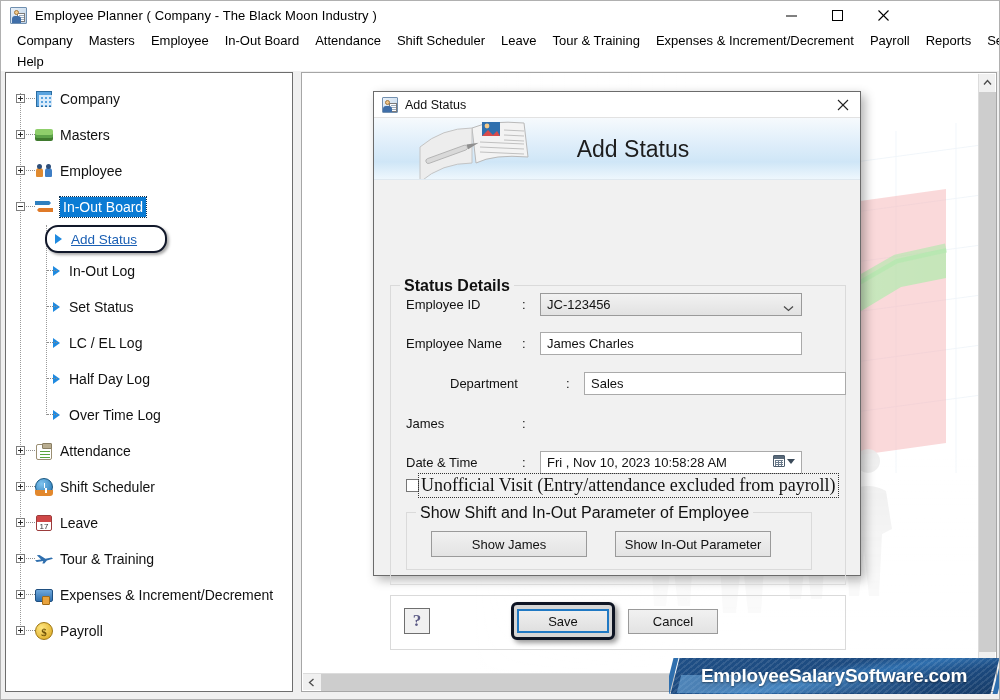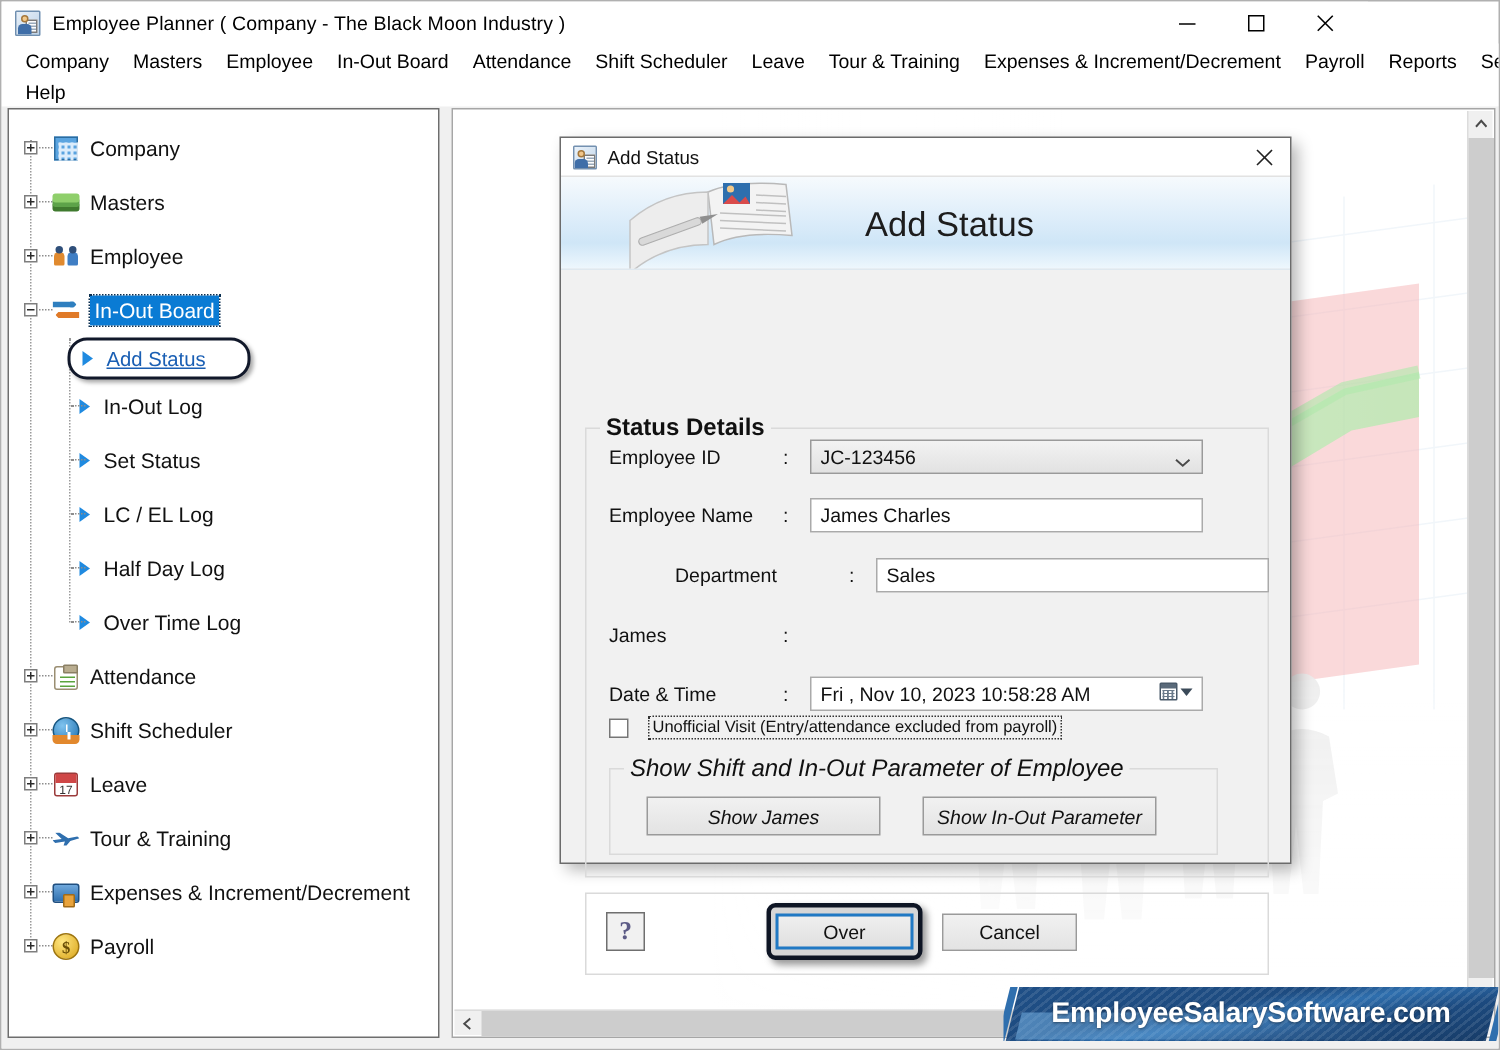--- a/index.html
+++ b/index.html
@@ -347,25 +347,26 @@
 
   
   #cbrow {
     position: absolute; left: 32px; top: 295px; height: 20px;
     display: flex; align-items: center; gap: 0px;
   }
   #cbrow .box {
     width: 13px; height: 13px; background: #fff; border: 1px solid #767676; flex: none;
   }
   #cbrow .cbtext {
-    font-size: 11px; color: #111; outline: 1px dotted #333; padding: 1px 2px; margin-left: 14px;
+    font-size: 18px; color: #111; outline: 1px dotted #333; padding: 1px 2px; margin-left: 0;
     white-space: nowrap;
-  }
-
-  #gb-shift { left: 32px; top: 332px; width: 406px; height: 58px; font-style: italic; }
+    font-family: Liberation Serif, serif;
+  }
+
+  #gb-shift { left: 32px; top: 332px; width: 406px; height: 58px; }
   .btn {
     position: absolute; height: 26px;
     background: linear-gradient(to bottom,#f1f1f1,#e3e3e3);
     border: 1px solid #9a9a9a;
     font-size: 13px; color: #111;
     display: flex; align-items: center; justify-content: center;
   }
   #btn-showshift { left: 24px; top: 18px; width: 156px; }
   #btn-showparam { left: 208px; top: 18px; width: 156px; }
 
@@ -742,21 +743,21 @@
 
           <div class="groupbox" id="gb-shift">
             <div class="gbtitle" style="font-weight:normal">Show Shift and In-Out Parameter of Employee</div>
             <div class="btn" id="btn-showshift">Show James</div>
             <div class="btn" id="btn-showparam">Show In-Out Parameter</div>
           </div>
 
           <div id="gb-actions">
             <div id="btn-help">?</div>
             <div id="save-wrap">
-              <div id="btn-save">Over</div>
+              <div id="btn-save">Save</div>
             </div>
             <div id="btn-cancel">Cancel</div>
           </div>
 
         </div>
       </div>
 
       <div id="scroll-v">
         <div class="sbtn up">
           <svg width="9" height="7" viewBox="0 0 9 7">

